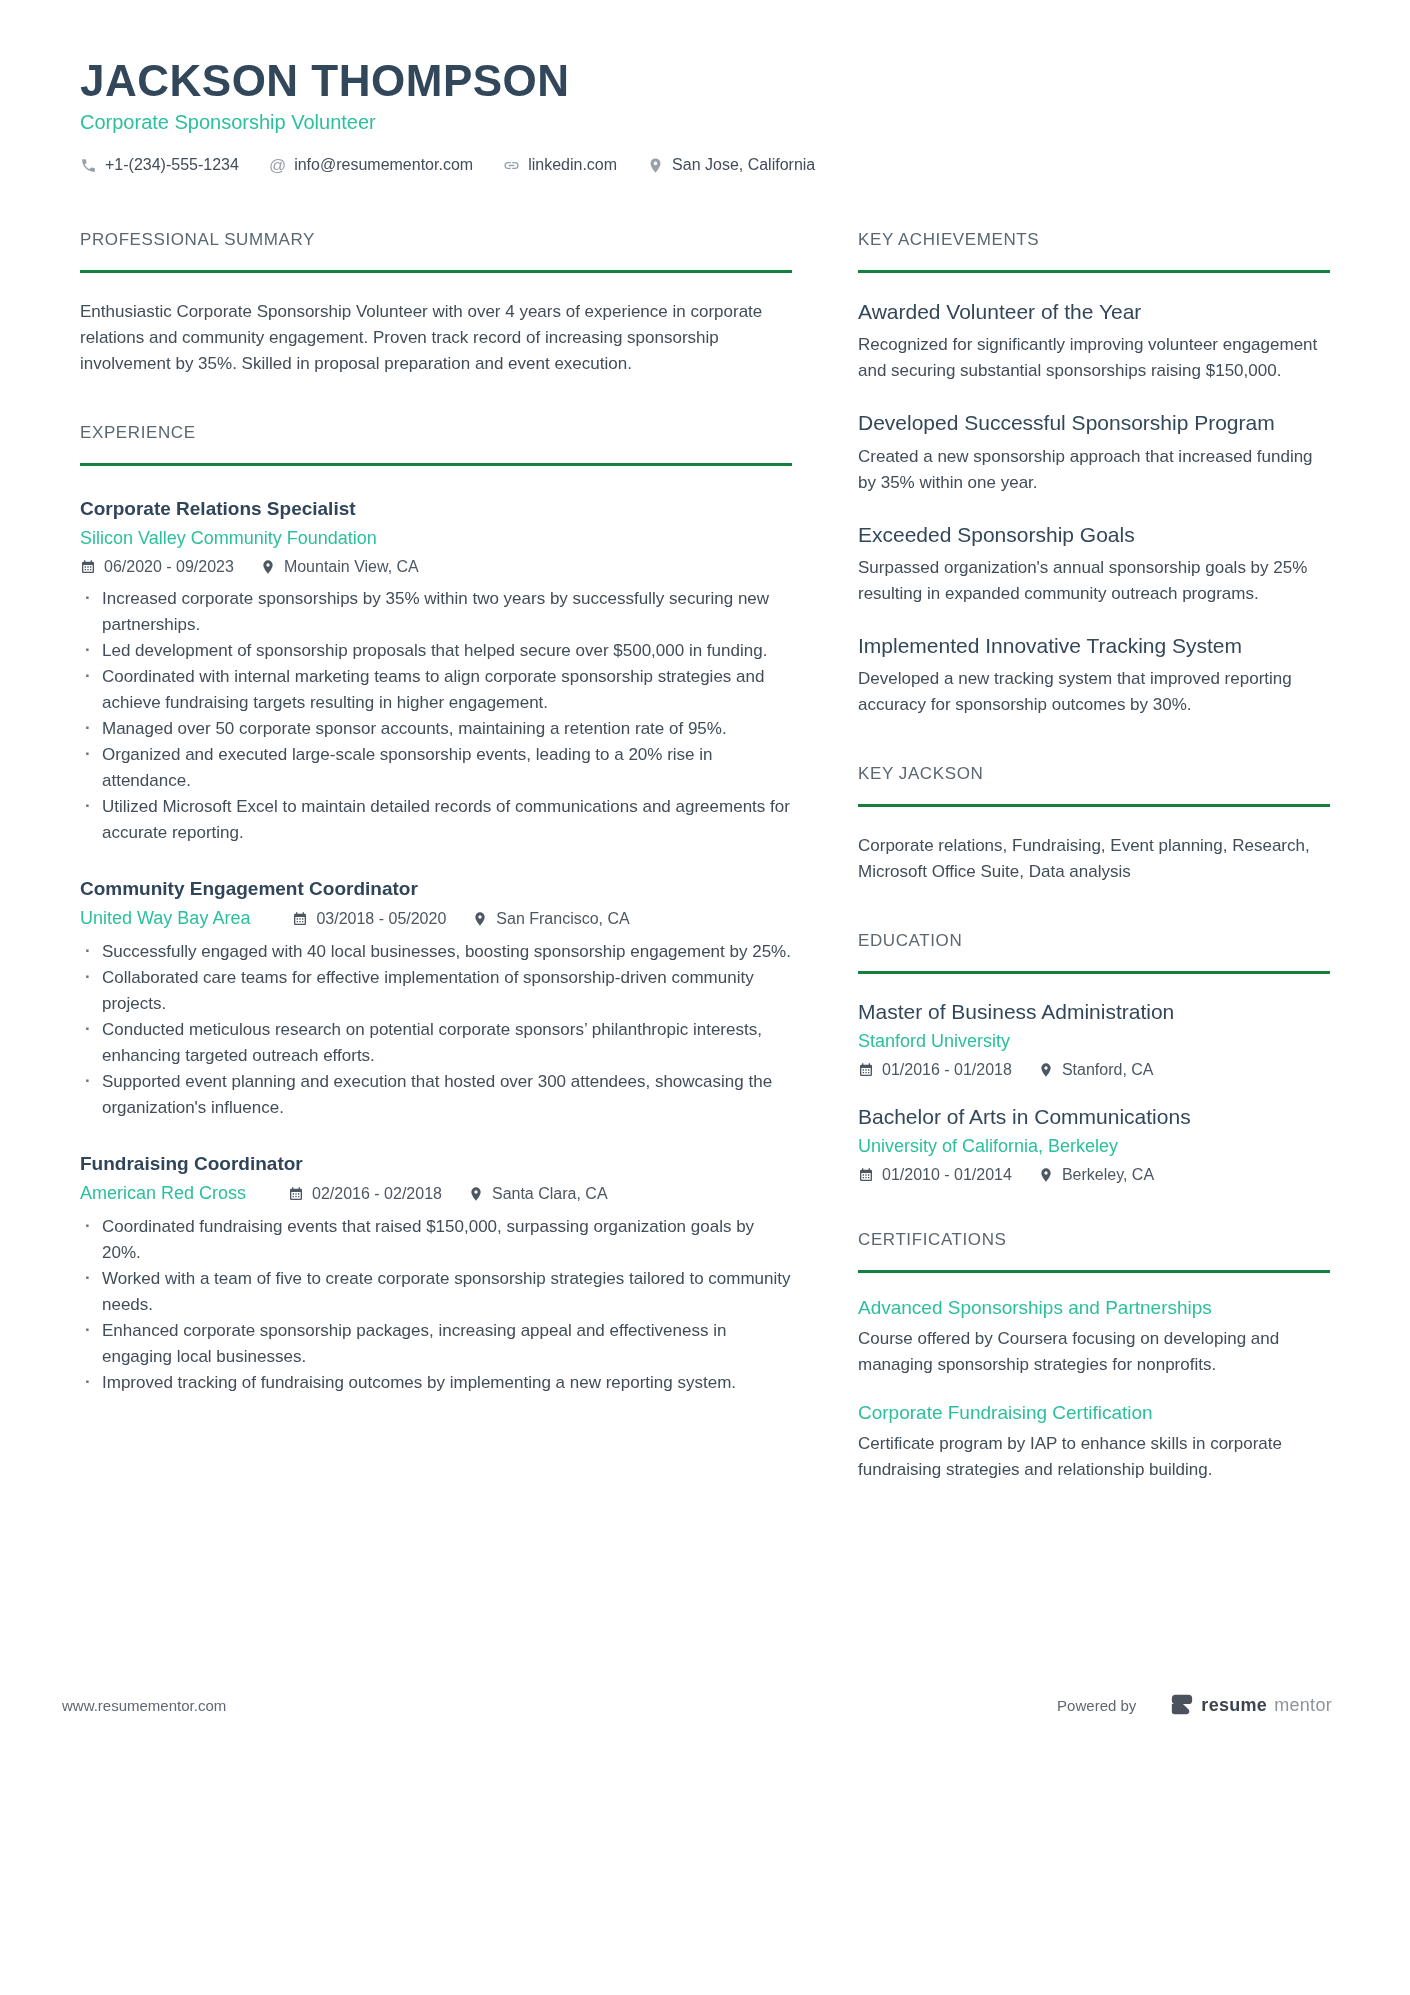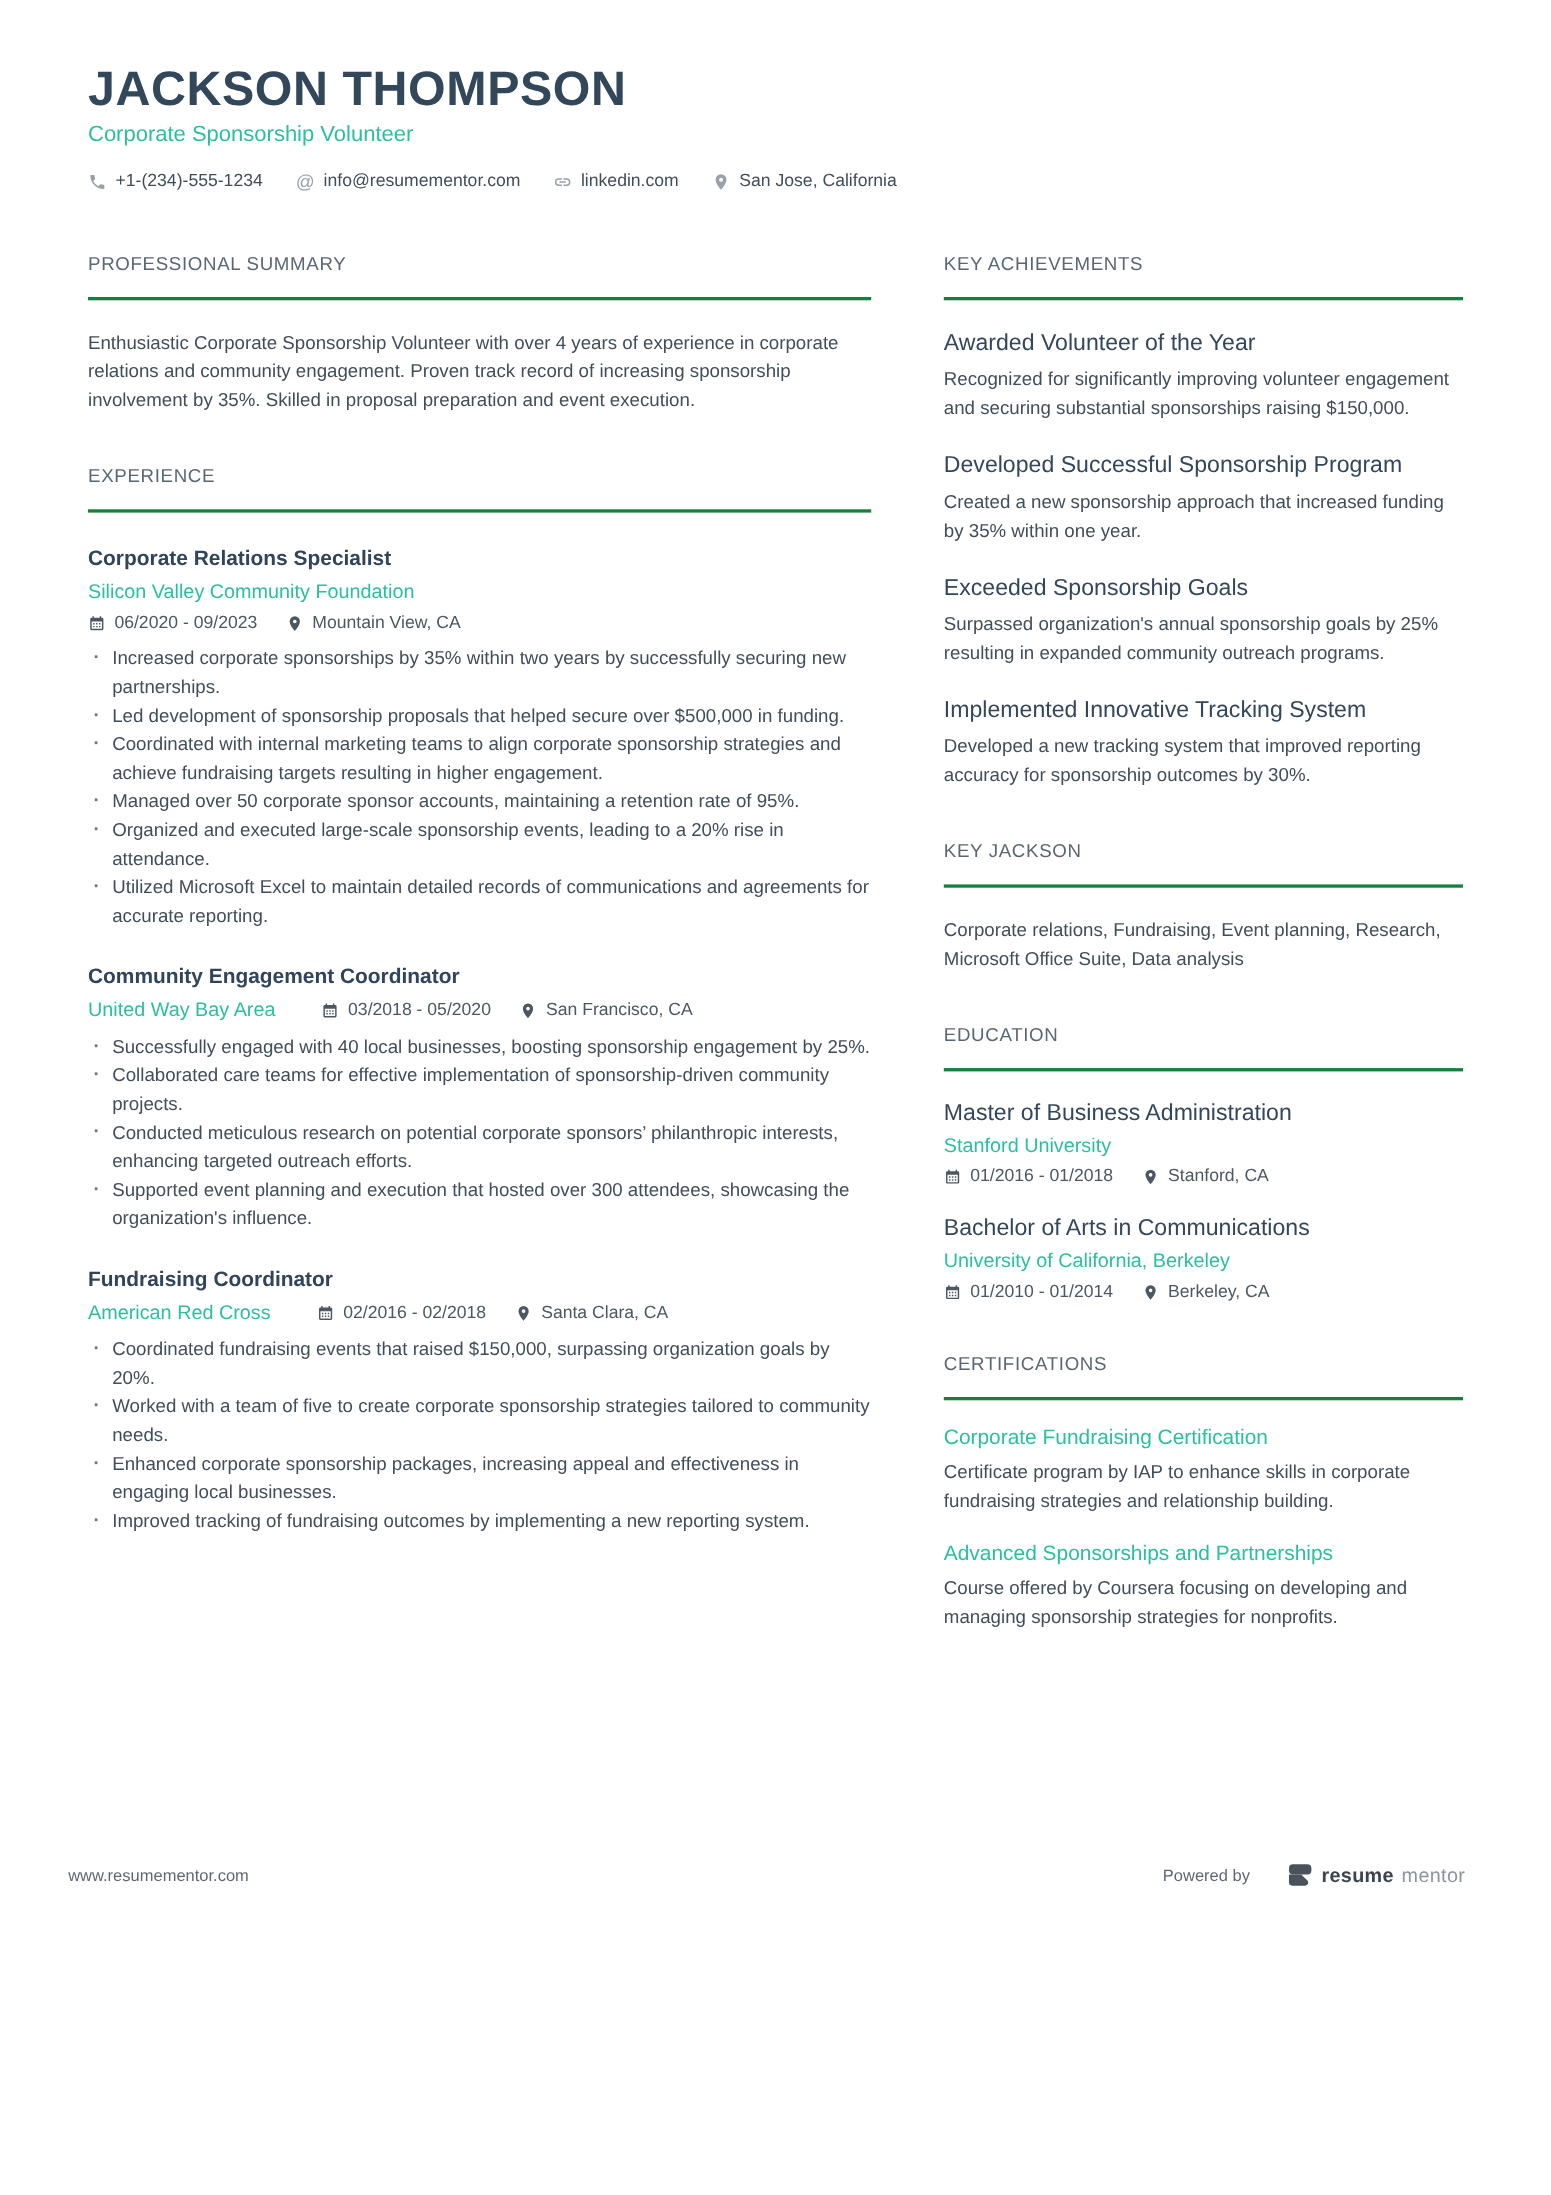--- a/index.html
+++ b/index.html
@@ -301,26 +301,26 @@
                 </svg>
               <span>Berkeley, CA</span>
             </div>
           </div>
         </div>
       </div>
 
       <div class="section">
         <div class="sec-heading">CERTIFICATIONS</div>
         <div class="cert">
+          <div class="cert-title">Advanced Sponsorships and Partnerships</div>
+          <div class="body-text">Course offered by Coursera focusing on developing and managing sponsorship strategies for nonprofits.</div>
+        </div>
+        <div class="cert">
           <div class="cert-title">Corporate Fundraising Certification</div>
           <div class="body-text">Certificate program by IAP to enhance skills in corporate fundraising strategies and relationship building.</div>
-        </div>
-        <div class="cert">
-          <div class="cert-title">Advanced Sponsorships and Partnerships</div>
-          <div class="body-text">Course offered by Coursera focusing on developing and managing sponsorship strategies for nonprofits.</div>
         </div>
       </div>
 
     </div>
   </div>
 
   <div class="footer">
     <div class="footer-site">www.resumementor.com</div>
     <div class="powered">
       <span class="powered-label">Powered by</span>

